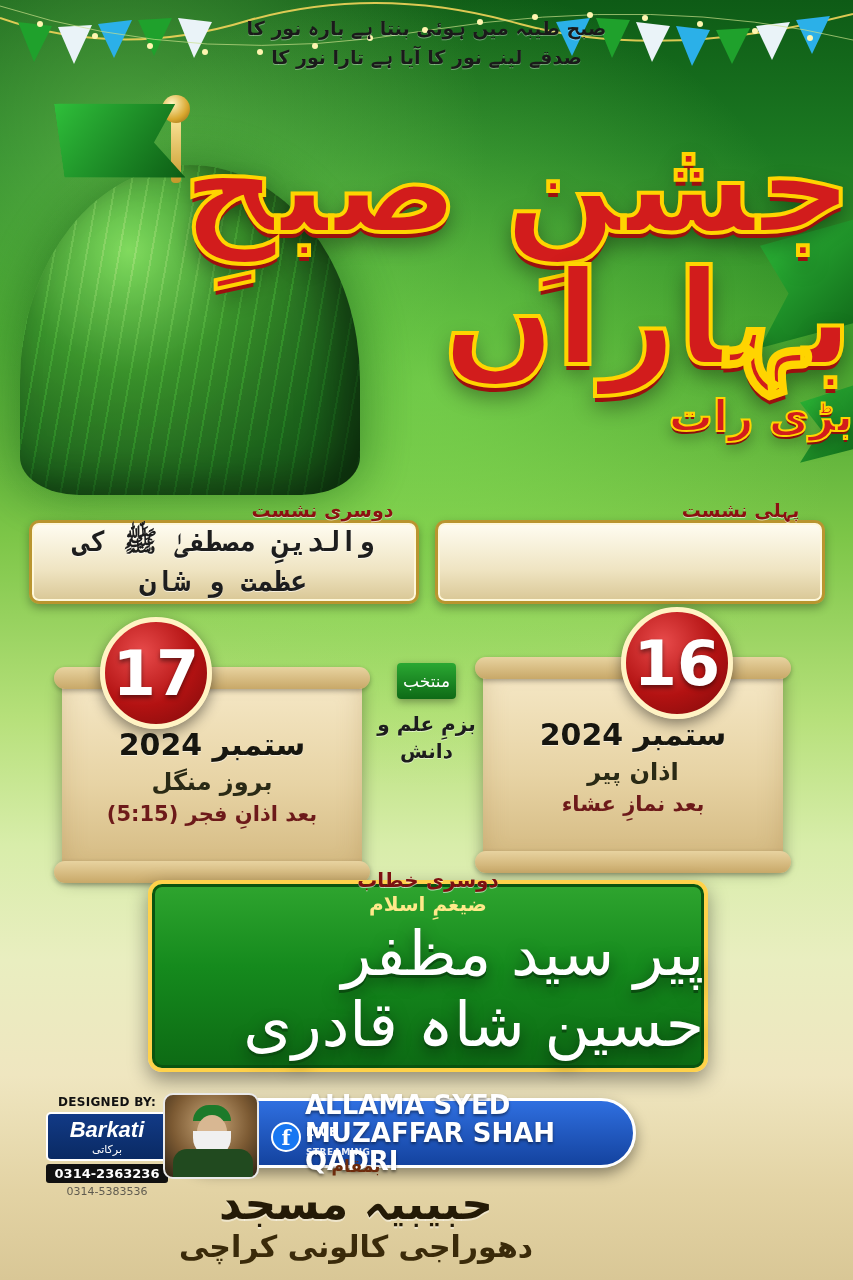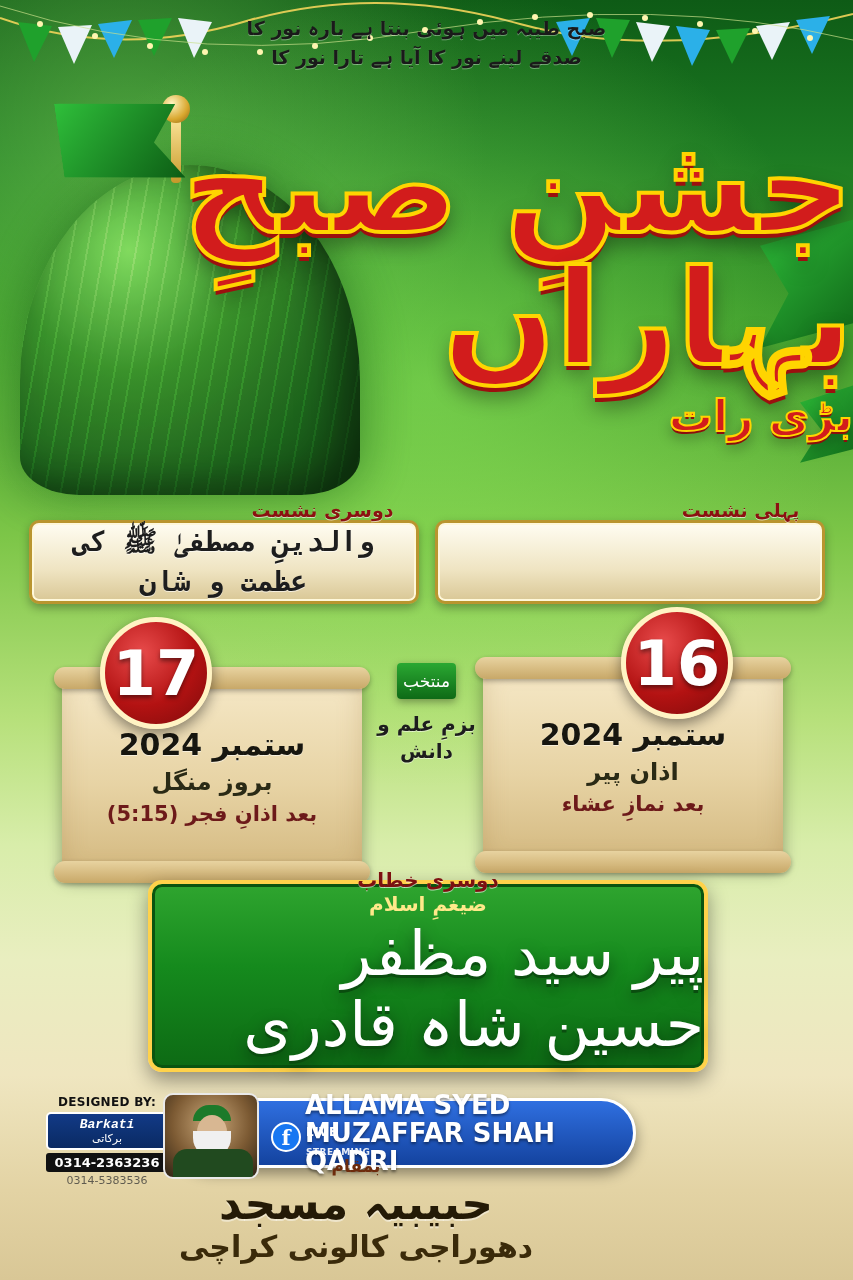--- a/index.html
+++ b/index.html
@@ -230,21 +230,21 @@
   .designer {
     position:absolute; left: 46px; top: 1095px; width: 122px;
     text-align:center;
   }
   .designer .dlabel { font-size: 12px; font-weight:700; color:#111; letter-spacing:.3px; }
   .designer .dbox {
     margin-top:3px; background: linear-gradient(180deg,#123a86,#0a2a63);
     border:2px solid #ffffff; border-radius:5px; padding:3px 4px;
     color:#fff;
   }
-  .designer .dbrand { font-family:Liberation Mono, monospace; font-size:13px; font-style:italic; font-weight:700; }
+  .designer .dbrand { font-family:Liberation Sans, sans-serif; font-size:22px; font-style:italic; font-weight:700; }
   .designer .durdu { font-size:11px; }
   .designer .dphone {
     margin-top:3px; background:#111; color:#fff; font-size:13px; font-weight:700;
     border-radius:3px; padding:2px 0;
   }
   .designer .dphone2 { font-size:11px; color:#333; margin-top:2px; opacity:.75; }
 
   
   .live-bar {
     position:absolute; left: 176px; top: 1098px;

